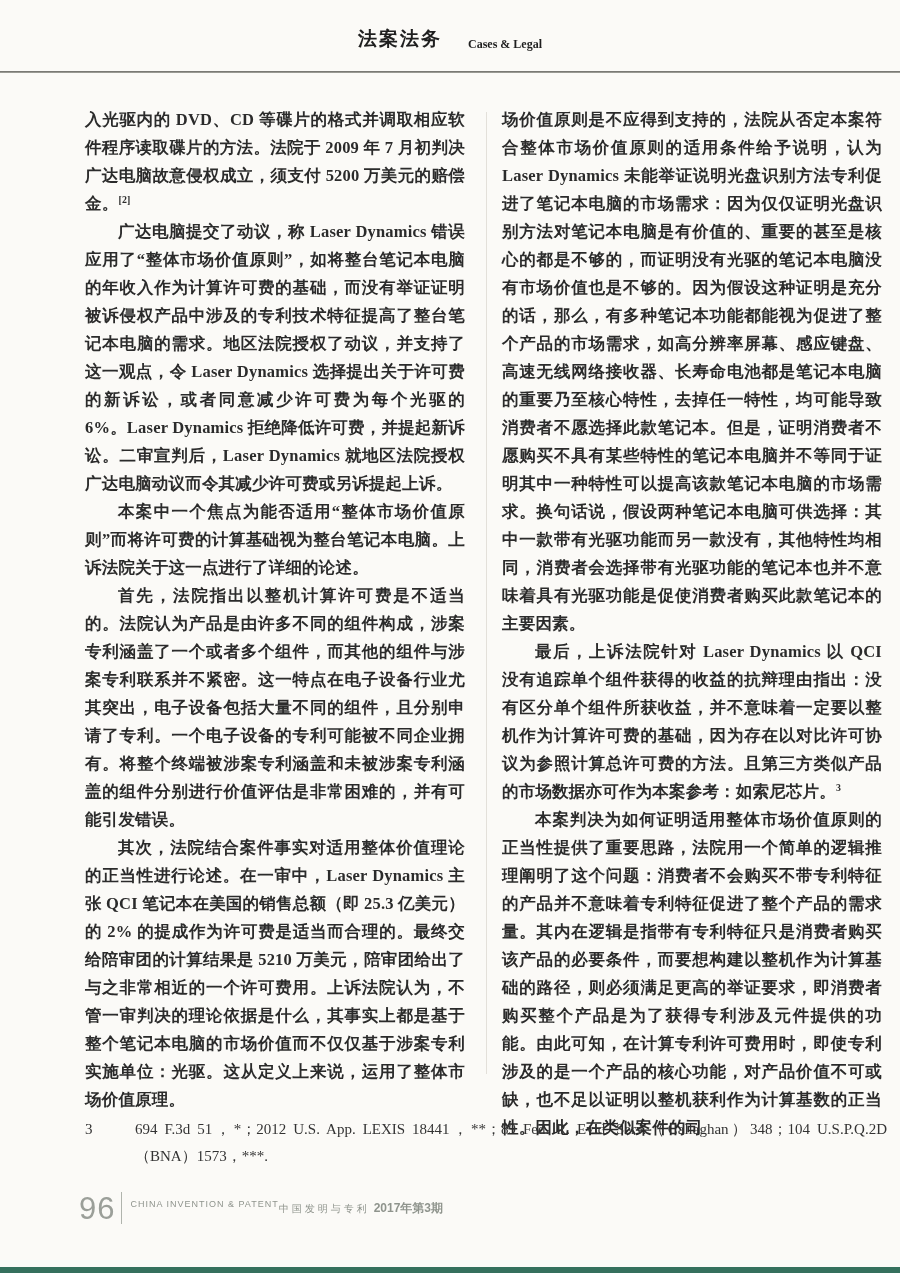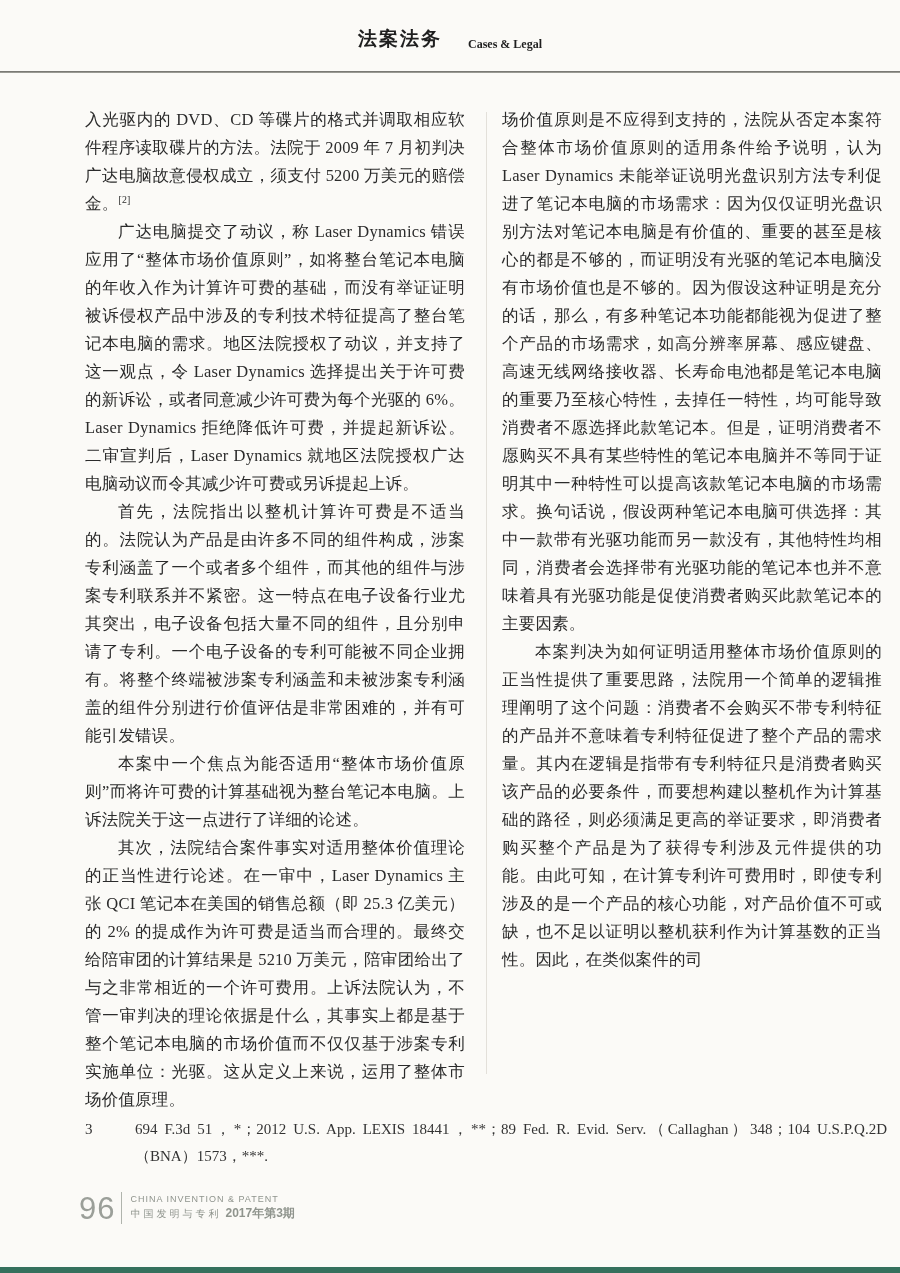--- a/index.html
+++ b/index.html
@@ -22,21 +22,21 @@
   .sec-en{font-size:12px;font-weight:bold;margin-left:26px;color:#1f1f1f;}
   .header-rule{
     position:absolute;top:71px;left:0;right:0;height:2px;
     background:linear-gradient(to bottom,#6a6a66,#a9a9a3);
   }
   
   .columns{
     position:absolute;top:106px;left:85px;right:18px;
     display:flex;gap:37px;
   }
-  .col{flex:1;}
+  .col{flex:1;font-weight:bold;}
   .col-divider{
     position:absolute;top:112px;left:486px;width:1px;height:962px;
     background:#e3e0da;
   }
   p.para{
     margin:0;
     font-size:16.5px;
     line-height:28px;
     text-align:justify;
     letter-spacing:0.2px;
@@ -54,21 +54,21 @@
   .page-footer{
     position:absolute;left:79px;top:1192px;
     display:flex;align-items:center;
     color:#91968f;
   }
   .page-num{
     font-family:"Liberation Sans","DejaVu Sans",sans-serif;
     font-size:31px;line-height:1;color:#9b9f99;letter-spacing:1px;
   }
   .footer-sep{width:1px;height:32px;background:#b0b4ad;margin:0 8px 0 6px;}
-  .journal-block{display:flex;flex-direction:column;justify-content:space-between;}
+  .journal-block{display:flex;justify-content:space-between;}
   .journal-en{
     font-family:"Liberation Sans","DejaVu Sans",sans-serif;
     font-size:9px;letter-spacing:1px;color:#8f948d;
   }
   .journal-cn-row{display:flex;align-items:baseline;margin-top:1px;}
   .journal-cn{font-size:10px;letter-spacing:3px;color:#8f948d;}
   .journal-issue{
     font-size:12px;font-weight:bold;color:#8f948d;margin-left:4px;
     font-family:"Liberation Sans","DejaVu Sans",sans-serif;
   }
@@ -84,26 +84,27 @@
 <header class="page-header">
   <span class="sec-cn">法案法务</span>
   <span class="sec-en">Cases &amp; Legal</span>
 </header>
 <div class="header-rule"></div>
 
 <main class="columns">
   <div class="col">
       <p class="para"><span>入光驱内的 DVD、CD 等碟片的格式并调取相应软件程序读取碟片的方法。法院于 2009 年 7 月初判决广达电脑故意侵权成立，须支付 5200 万美元的赔偿金。</span><sup>[2]</sup></p>
       <p class="para indent"><span>广达电脑提交了动议，称 Laser Dynamics 错误应用了“整体市场价值原则”，如将整台笔记本电脑的年收入作为计算许可费的基础，而没有举证证明被诉侵权产品中涉及的专利技术特征提高了整台笔记本电脑的需求。地区法院授权了动议，并支持了这一观点，令 Laser Dynamics 选择提出关于许可费的新诉讼，或者同意减少许可费为每个光驱的 6%。Laser Dynamics 拒绝降低许可费，并提起新诉讼。二审宣判后，Laser Dynamics 就地区法院授权广达电脑动议而令其减少许可费或另诉提起上诉。</span></p>
+      <p class="para indent"><span>本案中一个焦点为能否适用“整体市场价值原则”而将许可费的计算基础视为整台笔记本电脑。上诉法院关于这一点进行了详细的论述。</span></p>
       <p class="para indent"><span>首先，法院指出以整机计算许可费是不适当的。法院认为产品是由许多不同的组件构成，涉案专利涵盖了一个或者多个组件，而其他的组件与涉案专利联系并不紧密。这一特点在电子设备行业尤其突出，电子设备包括大量不同的组件，且分别申请了专利。一个电子设备的专利可能被不同企业拥有。将整个终端被涉案专利涵盖和未被涉案专利涵盖的组件分别进行价值评估是非常困难的，并有可能引发错误。</span></p>
-      <p class="para indent"><span>本案中一个焦点为能否适用“整体市场价值原则”而将许可费的计算基础视为整台笔记本电脑。上诉法院关于这一点进行了详细的论述。</span></p>
       <p class="para indent"><span>其次，法院结合案件事实对适用整体价值理论的正当性进行论述。在一审中，Laser Dynamics 主张 QCI 笔记本在美国的销售总额（即 25.3 亿美元）的 2% 的提成作为许可费是适当而合理的。最终交给陪审团的计算结果是 5210 万美元，陪审团给出了与之非常相近的一个许可费用。上诉法院认为，不管一审判决的理论依据是什么，其事实上都是基于整个笔记本电脑的市场价值而不仅仅基于涉案专利实施单位：光驱。这从定义上来说，运用了整体市场价值原理。</span></p>
     </div>
   <div class="col">
       <p class="para"><span>场价值原则是不应得到支持的，法院从否定本案符合整体市场价值原则的适用条件给予说明，认为 Laser Dynamics 未能举证说明光盘识别方法专利促进了笔记本电脑的市场需求：因为仅仅证明光盘识别方法对笔记本电脑是有价值的、重要的甚至是核心的都是不够的，而证明没有光驱的笔记本电脑没有市场价值也是不够的。因为假设这种证明是充分的话，那么，有多种笔记本功能都能视为促进了整个产品的市场需求，如高分辨率屏幕、感应键盘、高速无线网络接收器、长寿命电池都是笔记本电脑的重要乃至核心特性，去掉任一特性，均可能导致消费者不愿选择此款笔记本。但是，证明消费者不愿购买不具有某些特性的笔记本电脑并不等同于证明其中一种特性可以提高该款笔记本电脑的市场需求。换句话说，假设两种笔记本电脑可供选择：其中一款带有光驱功能而另一款没有，其他特性均相同，消费者会选择带有光驱功能的笔记本也并不意味着具有光驱功能是促使消费者购买此款笔记本的主要因素。</span></p>
+      <p class="para indent"><span>最后，上诉法院针对 Laser Dynamics 以 QCI 没有追踪单个组件获得的收益的抗辩理由指出：没有区分单个组件所获收益，并不意味着一定要以整机作为计算许可费的基础，因为存在以对比许可协议为参照计算总许可费的方法。且第三方类似产品的市场数据亦可作为本案参考：如索尼芯片。</span><sup>3</sup></p>
       <p class="para indent"><span>本案判决为如何证明适用整体市场价值原则的正当性提供了重要思路，法院用一个简单的逻辑推理阐明了这个问题：消费者不会购买不带专利特征的产品并不意味着专利特征促进了整个产品的需求量。其内在逻辑是指带有专利特征只是消费者购买该产品的必要条件，而要想构建以整机作为计算基础的路径，则必须满足更高的举证要求，即消费者购买整个产品是为了获得专利涉及元件提供的功能。由此可知，在计算专利许可费用时，即使专利涉及的是一个产品的核心功能，对产品价值不可或缺，也不足以证明以整机获利作为计算基数的正当性。因此，在类似案件的司</span></p>
     </div>
 </main>
 <div class="col-divider"></div>
 
 <div class="footnote">
   <span class="fn-marker">3</span>
   <span class="fn-text">694 F.3d 51，*；2012 U.S. App. LEXIS 18441，**；89 Fed. R. Evid. Serv.（Callaghan）348；104 U.S.P.Q.2D（BNA）1573，***.</span>
 </div>
 

